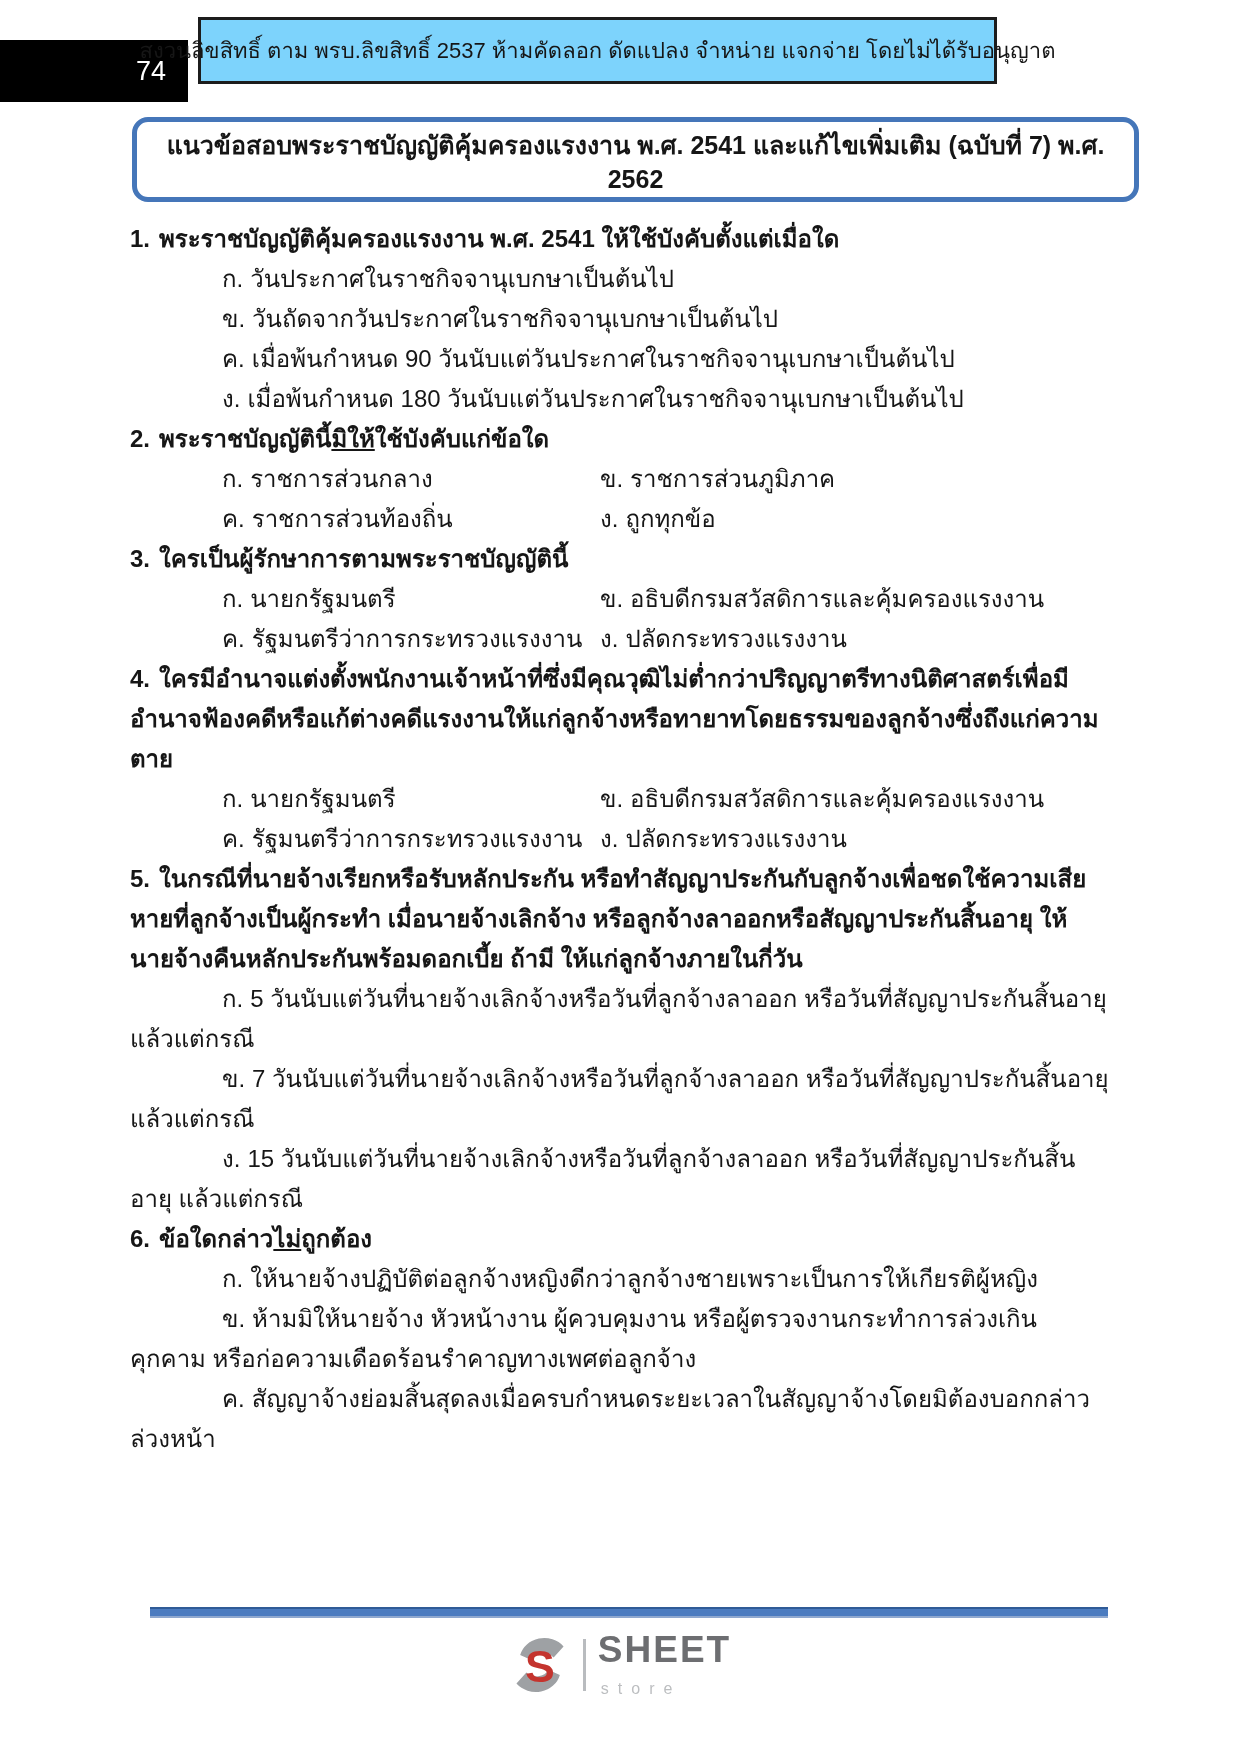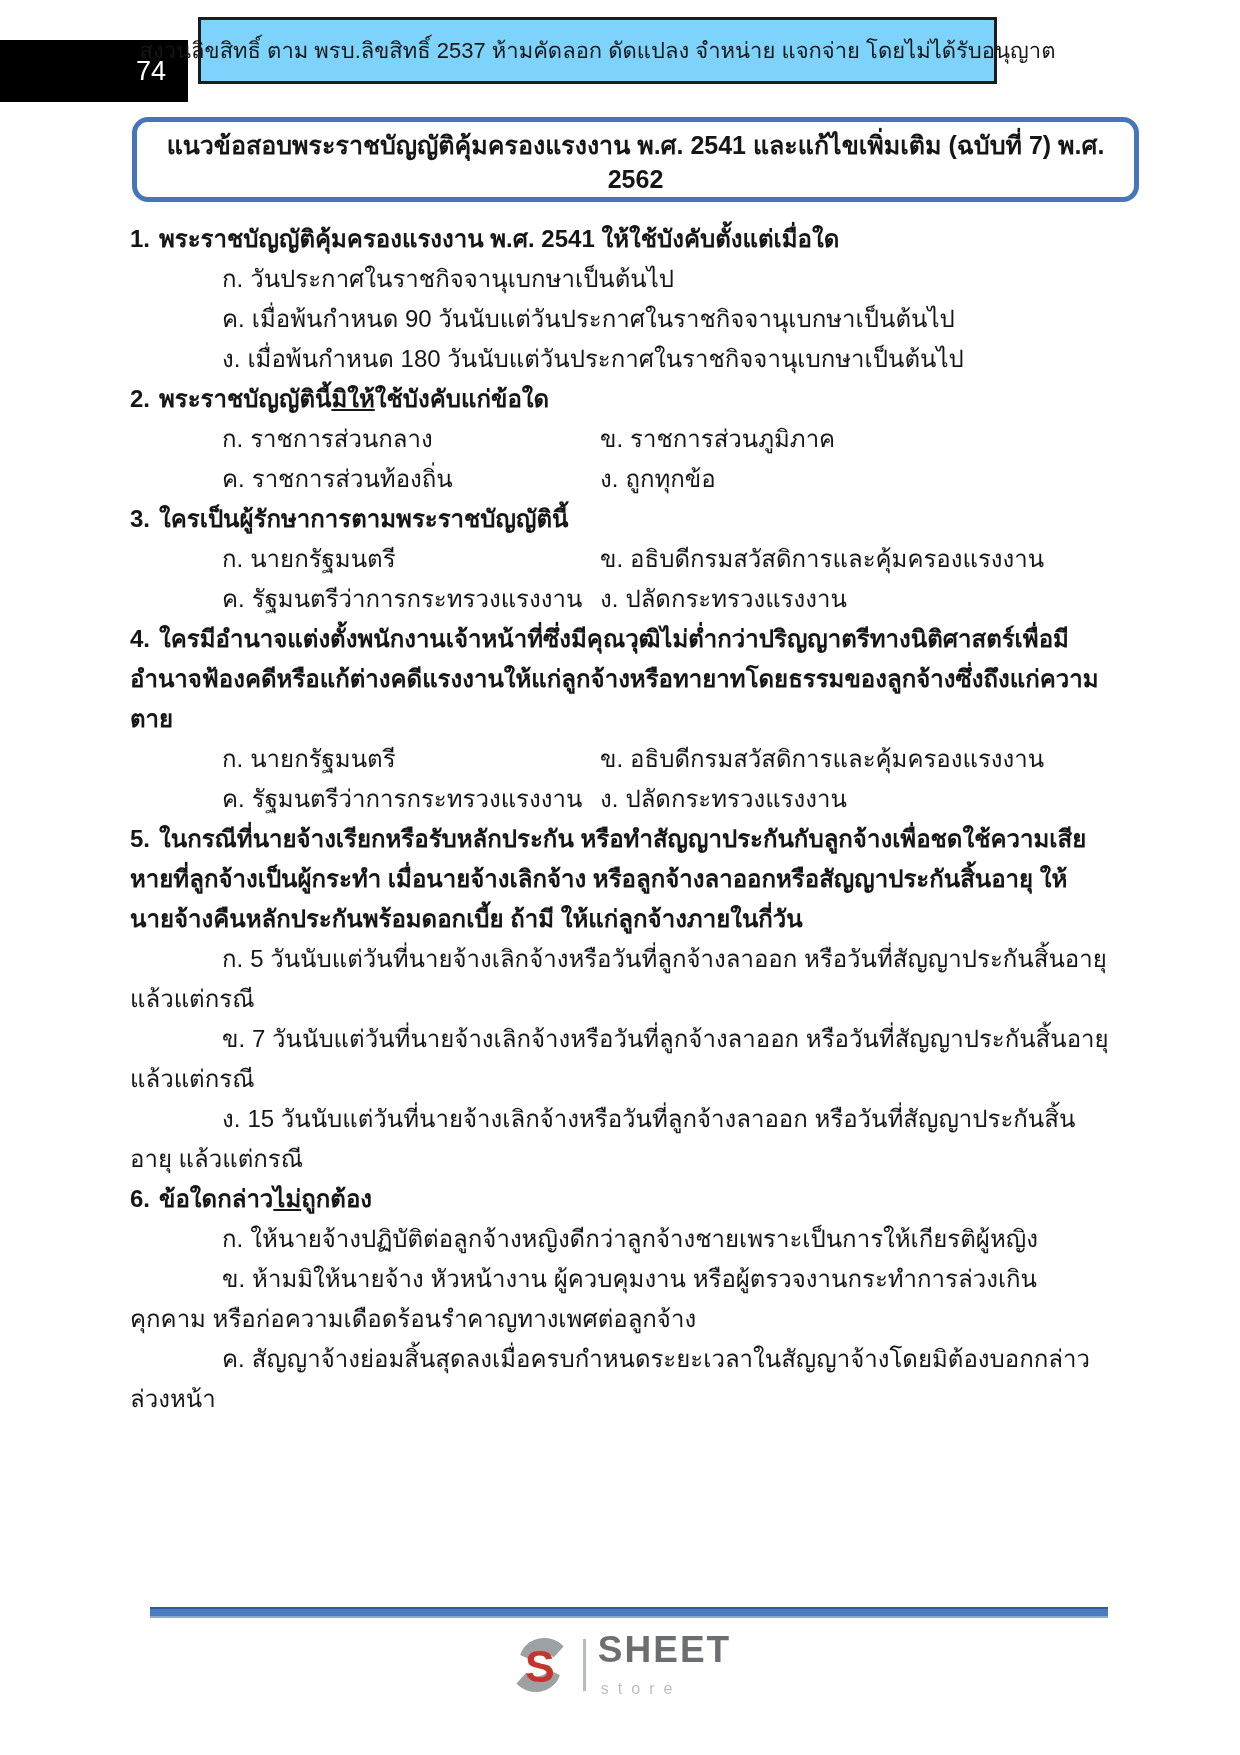--- a/index.html
+++ b/index.html
@@ -59,20 +59,21 @@
   </div>
   <div class="title-box">
     <span>แนวข้อสอบพระราชบัญญัติคุ้มครองแรงงาน พ.ศ. 2541 และแก้ไขเพิ่มเติม (ฉบับที่ 7) พ.ศ. 2562</span>
   </div>
 
   <div class="content">
 
     <div class="q">
       <p class="stem"><span class="qno">1.</span><span>พระราชบัญญัติคุ้มครองแรงงาน พ.ศ. 2541 ให้ใช้บังคับตั้งแต่เมื่อใด</span></p>
       <p class="hang"><span class="lbl">ก.</span><span>วันประกาศในราชกิจจานุเบกษาเป็นต้นไป</span></p>
+      <p class="hang"><span class="lbl">ข.</span><span>วันถัดจากวันประกาศในราชกิจจานุเบกษาเป็นต้นไป</span></p>
       <p class="hang"><span class="lbl">ค.</span><span>เมื่อพ้นกำหนด 90 วันนับแต่วันประกาศในราชกิจจานุเบกษาเป็นต้นไป</span></p>
       <p class="hang"><span class="lbl">ง.</span><span>เมื่อพ้นกำหนด 180 วันนับแต่วันประกาศในราชกิจจานุเบกษาเป็นต้นไป</span></p>
     </div>
 
     <div class="q">
       <p class="stem"><span class="qno">2.</span><span>พระราชบัญญัตินี้</span><span class="u">มิให้</span><span>ใช้บังคับแก่ข้อใด</span></p>
       <div class="optrow">
         <p class="c1"><span class="lbl">ก.</span><span>ราชการส่วนกลาง</span></p>
         <p class="c2"><span class="lbl">ข.</span><span>ราชการส่วนภูมิภาค</span></p>
       </div>

